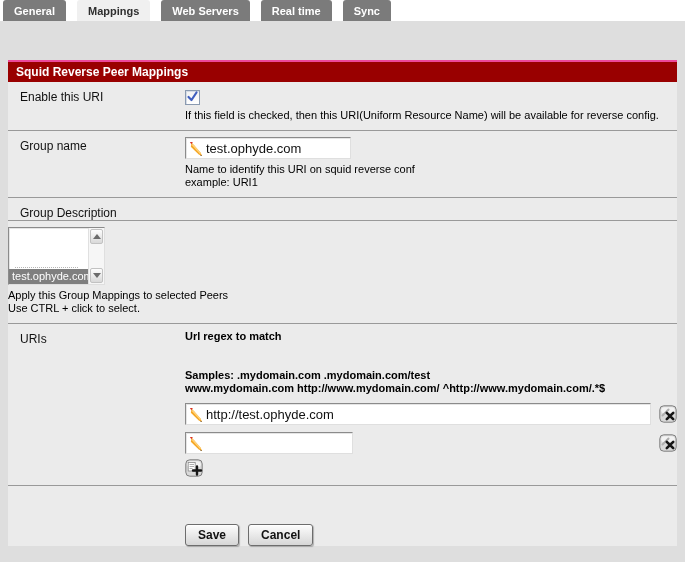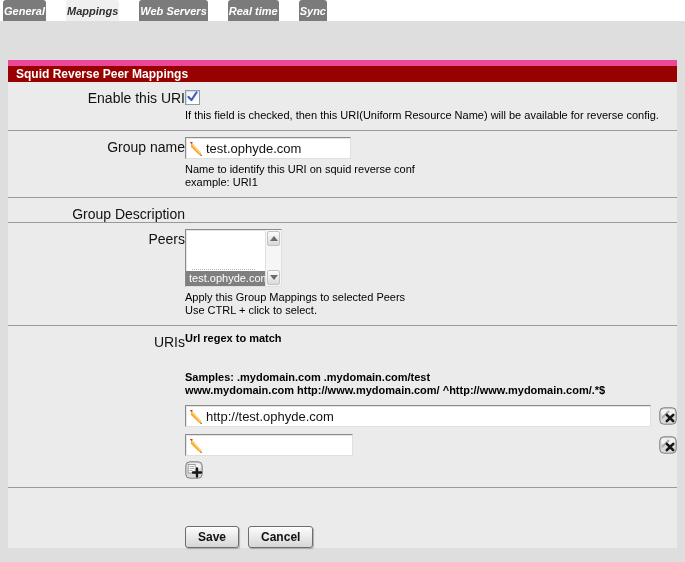--- a/index.html
+++ b/index.html
@@ -6,37 +6,37 @@
   html,body { margin:0; padding:0; }
   body {
     width:685px; height:562px; overflow:hidden;
     background:#ffffff;
     font-family:"Liberation Sans", sans-serif;
     font-size:11px; color:#000;
   }
   
   .tabbar { height:21px; background:#ffffff; display:flex; align-items:flex-end; padding-left:3px; }
   .tab {
-    height:21px; margin-right:20px; padding:0 1px;
+    height:21px; margin-right:11px; padding:0 11px;
     display:flex; align-items:center;
     background:#7b7b7b; color:#ffffff;
     font-size:11px; font-weight:bold;
-    border-radius:3px 3px 0 0; cursor:pointer; white-space:nowrap;font-style:italic;
+    border-radius:3px 3px 0 0; cursor:pointer; white-space:nowrap;
   }
   .tab.active { background:#f0f0f0; color:#2f2f2f; }
   
   .content { height:541px; background:#dedede; padding-top:39px; }
   .panel { margin:0 8px; background:#ebebeb; }
   .panel-header {
-    height:22px; background:#990000; border-top:6px solid #ec4899;
+    height:22px; background:#990000; border-top:2px solid #ec4899;
     color:#ffffff; font-size:12px; font-weight:bold;
     display:flex; align-items:center; padding-left:8px;
   }
   .row { display:flex; border-bottom:1px solid #999999; }
-  .row-label { width:177px; min-width:177px; padding:8px 0 0 12px; font-size:14px; color:#111;text-align:right; }
+  .row-label { width:177px; min-width:177px; padding:8px 0 0 12px; font-size:12px; color:#111; }
   .row-content { flex:1; padding:6px 8px 8px 0; }
   .help { margin-top:4px; line-height:13px; color:#000; }
   
   .textfield {
     background:#ffffff; height:22px;
     border:1px solid; border-color:#8b8b8b #dfdfdf #dfdfdf #8b8b8b;
     box-shadow:inset 1px 1px 0 rgba(0,0,0,0.10);
     display:flex; align-items:center; padding:0 3px 0 2px;
   }
   .textfield input {
@@ -138,21 +138,20 @@
         <div class="help">Name to identify this URI on squid reverse conf</div>
         <div class="help" style="margin-top:0;">example: URI1</div>
       </div>
     </div>
 
     <div class="row">
       <div class="row-label">Group Description</div>
     </div>
 
     <div class="row">
-      <div class="row-label">Peers</div>
       <div class="row-content">
         <div class="listbox">
           <div class="listbox-options">
             <div class="option-ghost"></div>
             <div class="option-selected">test.ophyde.com</div>
           </div>
           <div class="scrollbar">
             <div class="scroll-btn">
                 <div class="tri-up"></div>
               </div>

